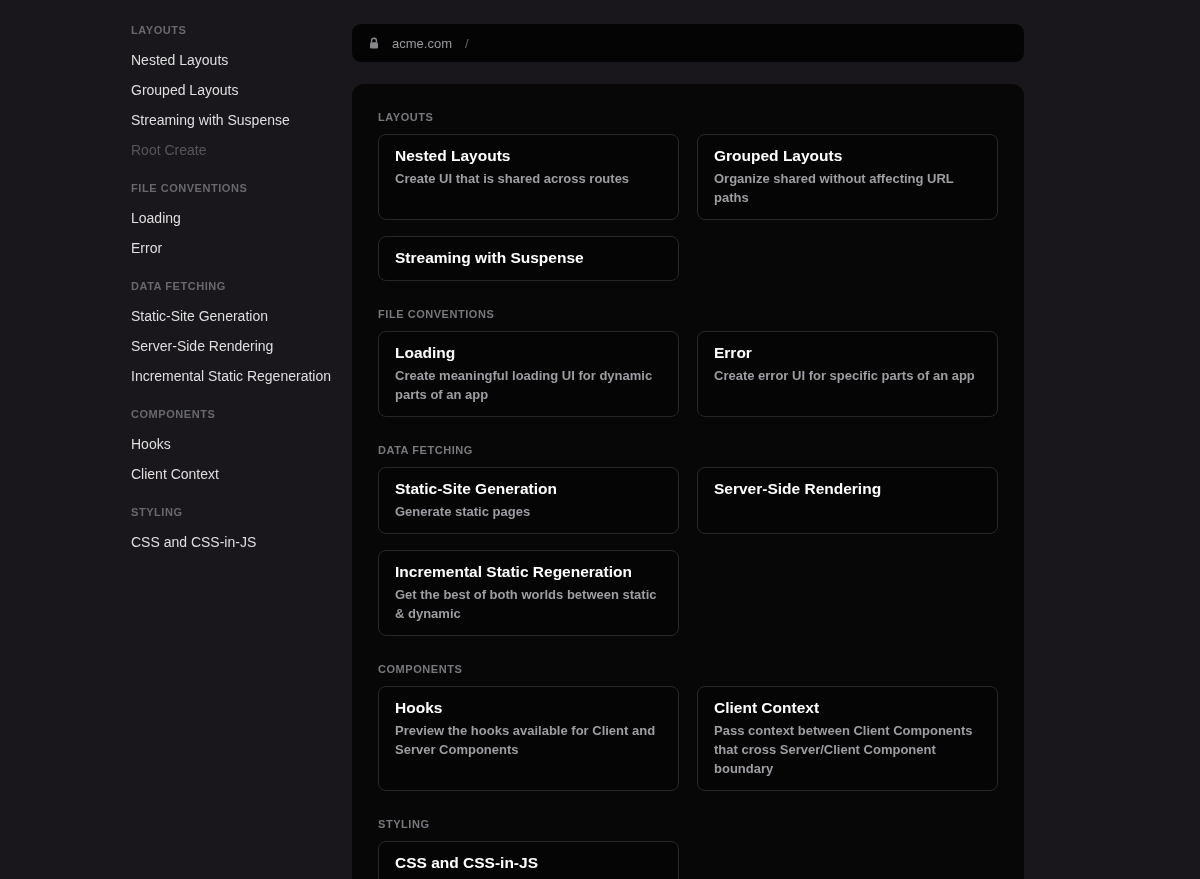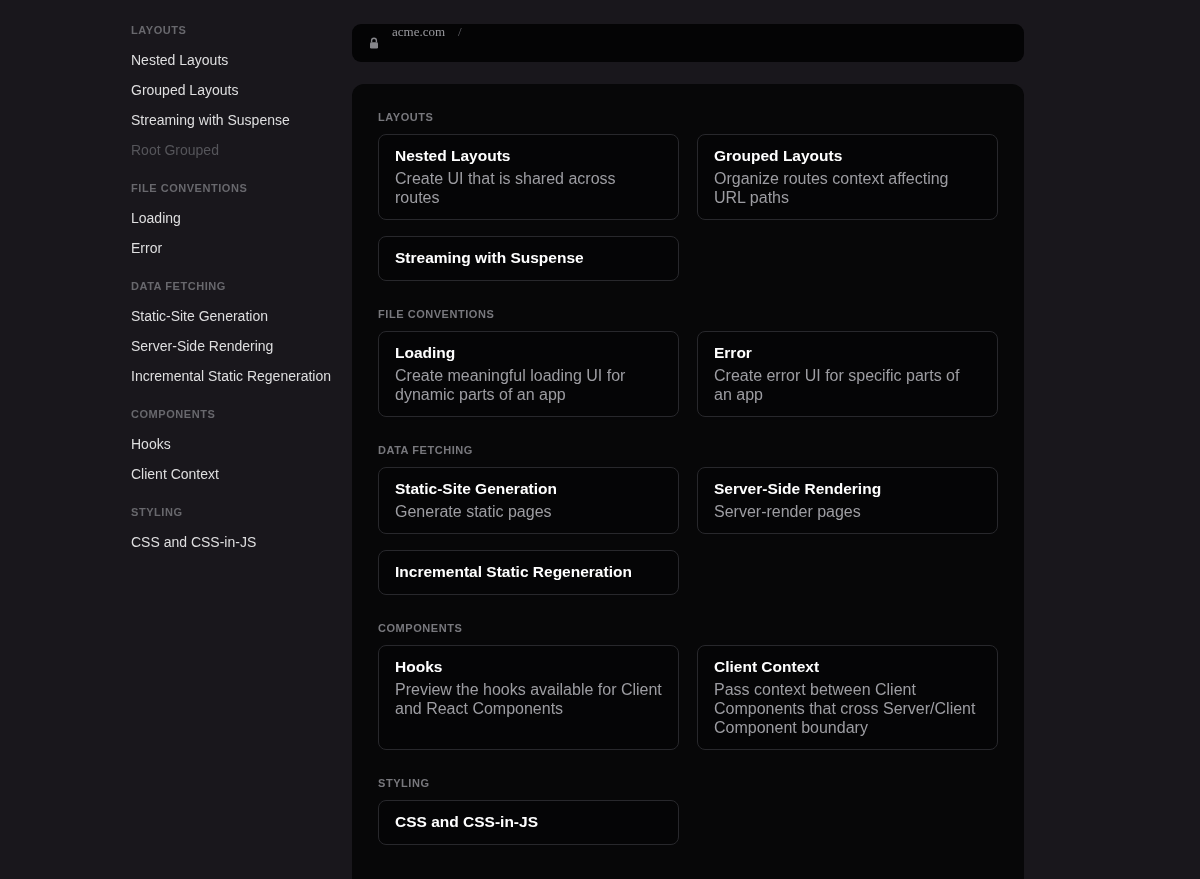--- a/index.html
+++ b/index.html
@@ -14,50 +14,50 @@
   .side-section{margin-bottom:16px;}
   .side-label{font-size:11px;font-weight:700;letter-spacing:.05em;
     color:var(--sidebar-label,#68686d);height:14px;line-height:14px;margin-bottom:8px;}
   .side-item{height:30px;display:flex;align-items:center;font-size:14px;font-weight:500;
     color:var(--sidebar-item,#dfdfe0);cursor:pointer;white-space:nowrap;}
   .side-item.disabled{color:var(--sidebar-item-disabled,#55555a);cursor:default;}
 
   
   .main{position:absolute;left:352px;top:0;width:672px;}
   .addressbar{margin-top:24px;height:38px;background:var(--address-bar-bg,#040405);
-    border-radius:9px;display:flex;padding:0 16px;box-sizing:border-box;font-family:Liberation Serif, serif;}
+    border-radius:9px;display:flex;align-items:center;padding:0 16px;box-sizing:border-box;}
   .lock{display:flex;align-items:center;color:var(--lock-icon,#86868b);margin-right:12px;}
   .addr-domain{font-size:13px;color:var(--address-text,#9a9a9f);}
   .addr-sep{font-size:13px;color:var(--address-separator,#64646a);margin-left:13px;}
 
   .panel{margin-top:22px;background:var(--panel-bg,#070708);border-radius:12px;
     padding:27px 26px 26px;box-sizing:border-box;min-height:900px;}
   .p-section{margin-top:27px;}
   .p-section:first-child{margin-top:0;}
   .p-label{font-size:11px;font-weight:700;letter-spacing:.05em;
     color:var(--section-label,#78787d);height:13px;line-height:13px;margin-bottom:10px;}
   .grid{display:grid;grid-template-columns:1fr 1fr;gap:16px 18px;align-items:stretch;}
   .card{background:var(--card-bg,#050506);border:1px solid var(--card-border,#28282c);
     border-radius:8px;padding:10px 16px 12px;cursor:pointer;box-sizing:border-box;}
   .c-title{font-size:15.5px;font-weight:600;color:var(--card-title,#ffffff);line-height:21px;}
-  .c-desc{margin-top:3px;font-size:16px;line-height:19px;color:var(--card-description,#9d9da2);}
+  .c-desc{margin-top:3px;font-size:13px;line-height:19px;color:var(--card-description,#9d9da2);font-weight:bold;}
 </style>
 </head>
 <body>
 
 <div class="screen">
 
   <aside class="sidebar">
 
     <div class="side-section">
       <div class="side-label">LAYOUTS</div>
       <div class="side-item">Nested Layouts</div>
       <div class="side-item">Grouped Layouts</div>
       <div class="side-item">Streaming with Suspense</div>
-      <div class="side-item disabled">Root Grouped</div>
+      <div class="side-item disabled">Root Create</div>
     </div>
 
     <div class="side-section">
       <div class="side-label">FILE CONVENTIONS</div>
       <div class="side-item">Loading</div>
       <div class="side-item">Error</div>
     </div>
 
     <div class="side-section">
       <div class="side-label">DATA FETCHING</div>
@@ -96,21 +96,21 @@
 
       <section class="p-section">
         <div class="p-label">LAYOUTS</div>
         <div class="grid">
           <div class="card">
             <div class="c-title">Nested Layouts</div>
             <div class="c-desc">Create UI that is shared across routes</div>
           </div>
           <div class="card">
             <div class="c-title">Grouped Layouts</div>
-            <div class="c-desc">Organize routes context affecting URL paths</div>
+            <div class="c-desc">Organize shared without affecting URL paths</div>
           </div>
           <div class="card">
             <div class="c-title">Streaming with Suspense</div>
           </div>
         </div>
       </section>
 
       <section class="p-section">
         <div class="p-label">FILE CONVENTIONS</div>
         <div class="grid">
@@ -127,34 +127,34 @@
 
       <section class="p-section">
         <div class="p-label">DATA FETCHING</div>
         <div class="grid">
           <div class="card">
             <div class="c-title">Static-Site Generation</div>
             <div class="c-desc">Generate static pages</div>
           </div>
           <div class="card">
             <div class="c-title">Server-Side Rendering</div>
-            <div class="c-desc">Server-render pages</div>
           </div>
           <div class="card">
             <div class="c-title">Incremental Static Regeneration</div>
+            <div class="c-desc">Get the best of both worlds between static &amp; dynamic</div>
           </div>
         </div>
       </section>
 
       <section class="p-section">
         <div class="p-label">COMPONENTS</div>
         <div class="grid">
           <div class="card">
             <div class="c-title">Hooks</div>
-            <div class="c-desc">Preview the hooks available for Client and React Components</div>
+            <div class="c-desc">Preview the hooks available for Client and Server Components</div>
           </div>
           <div class="card">
             <div class="c-title">Client Context</div>
             <div class="c-desc">Pass context between Client Components that cross Server/Client Component boundary</div>
           </div>
         </div>
       </section>
 
       <section class="p-section">
         <div class="p-label">STYLING</div>

